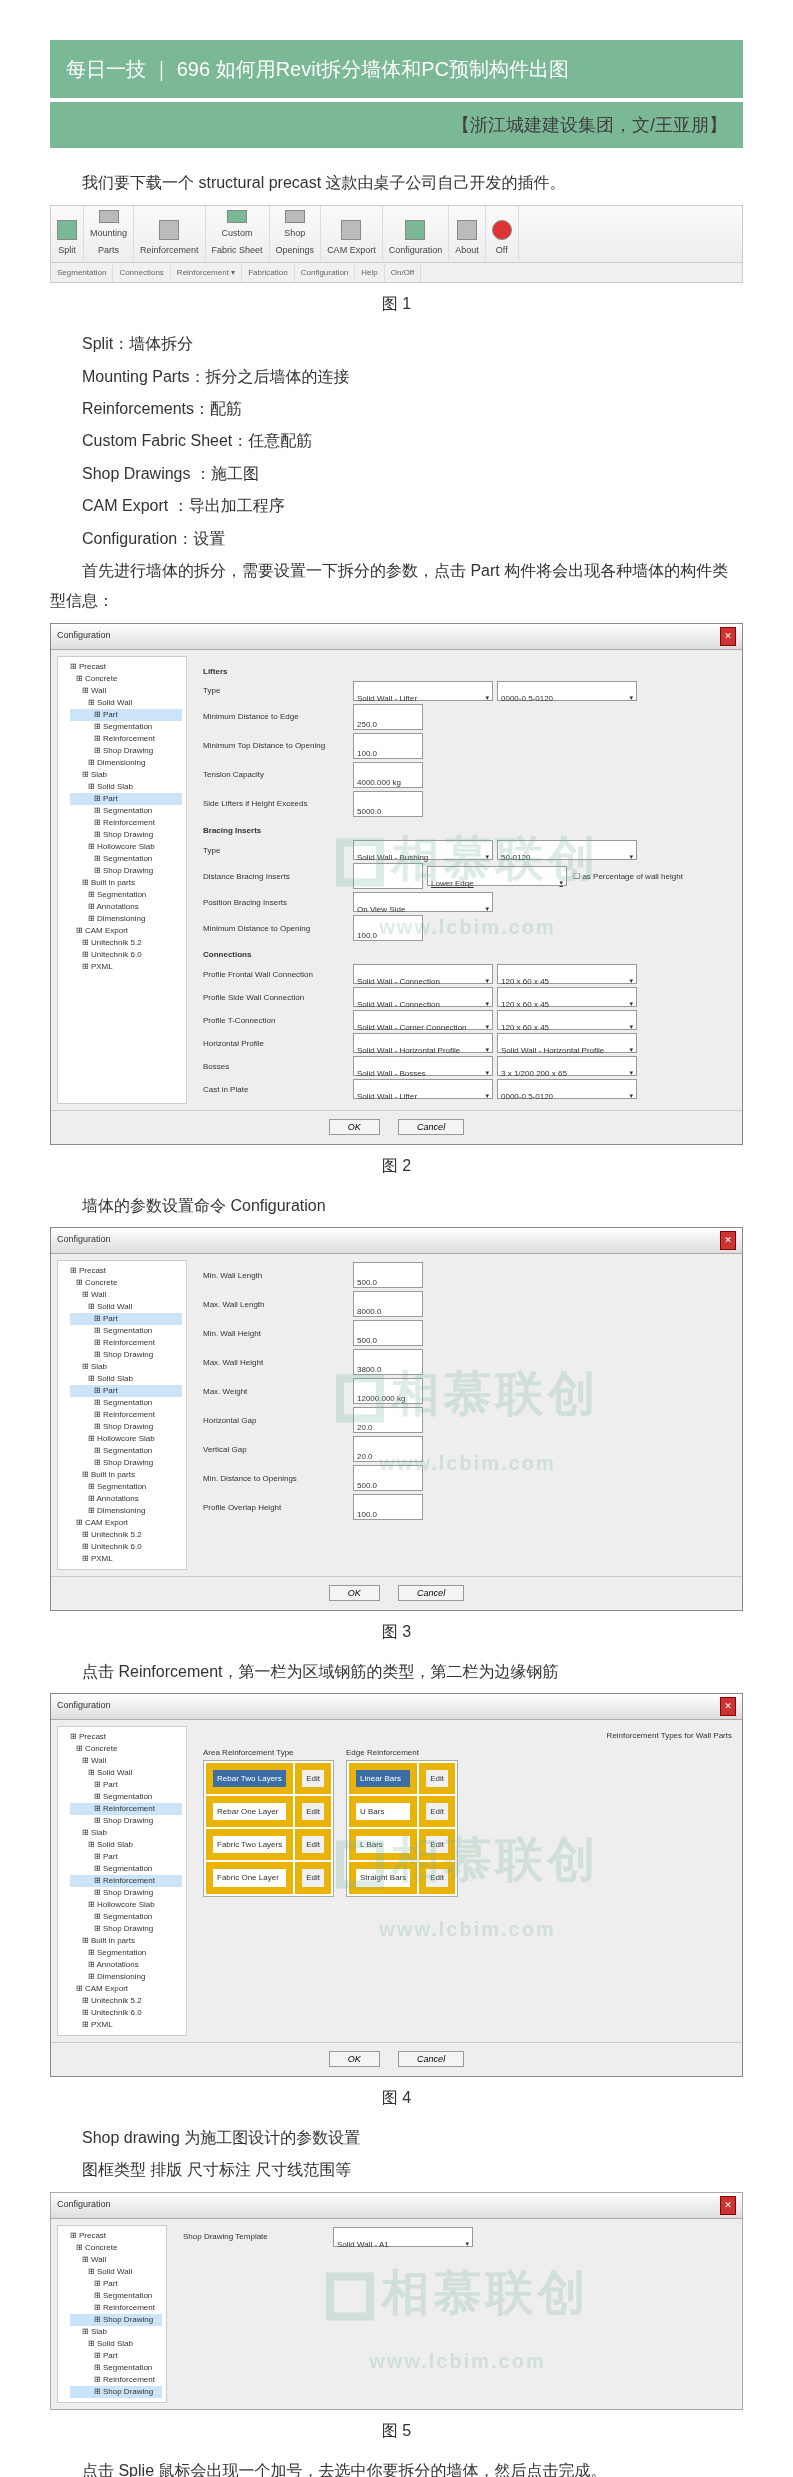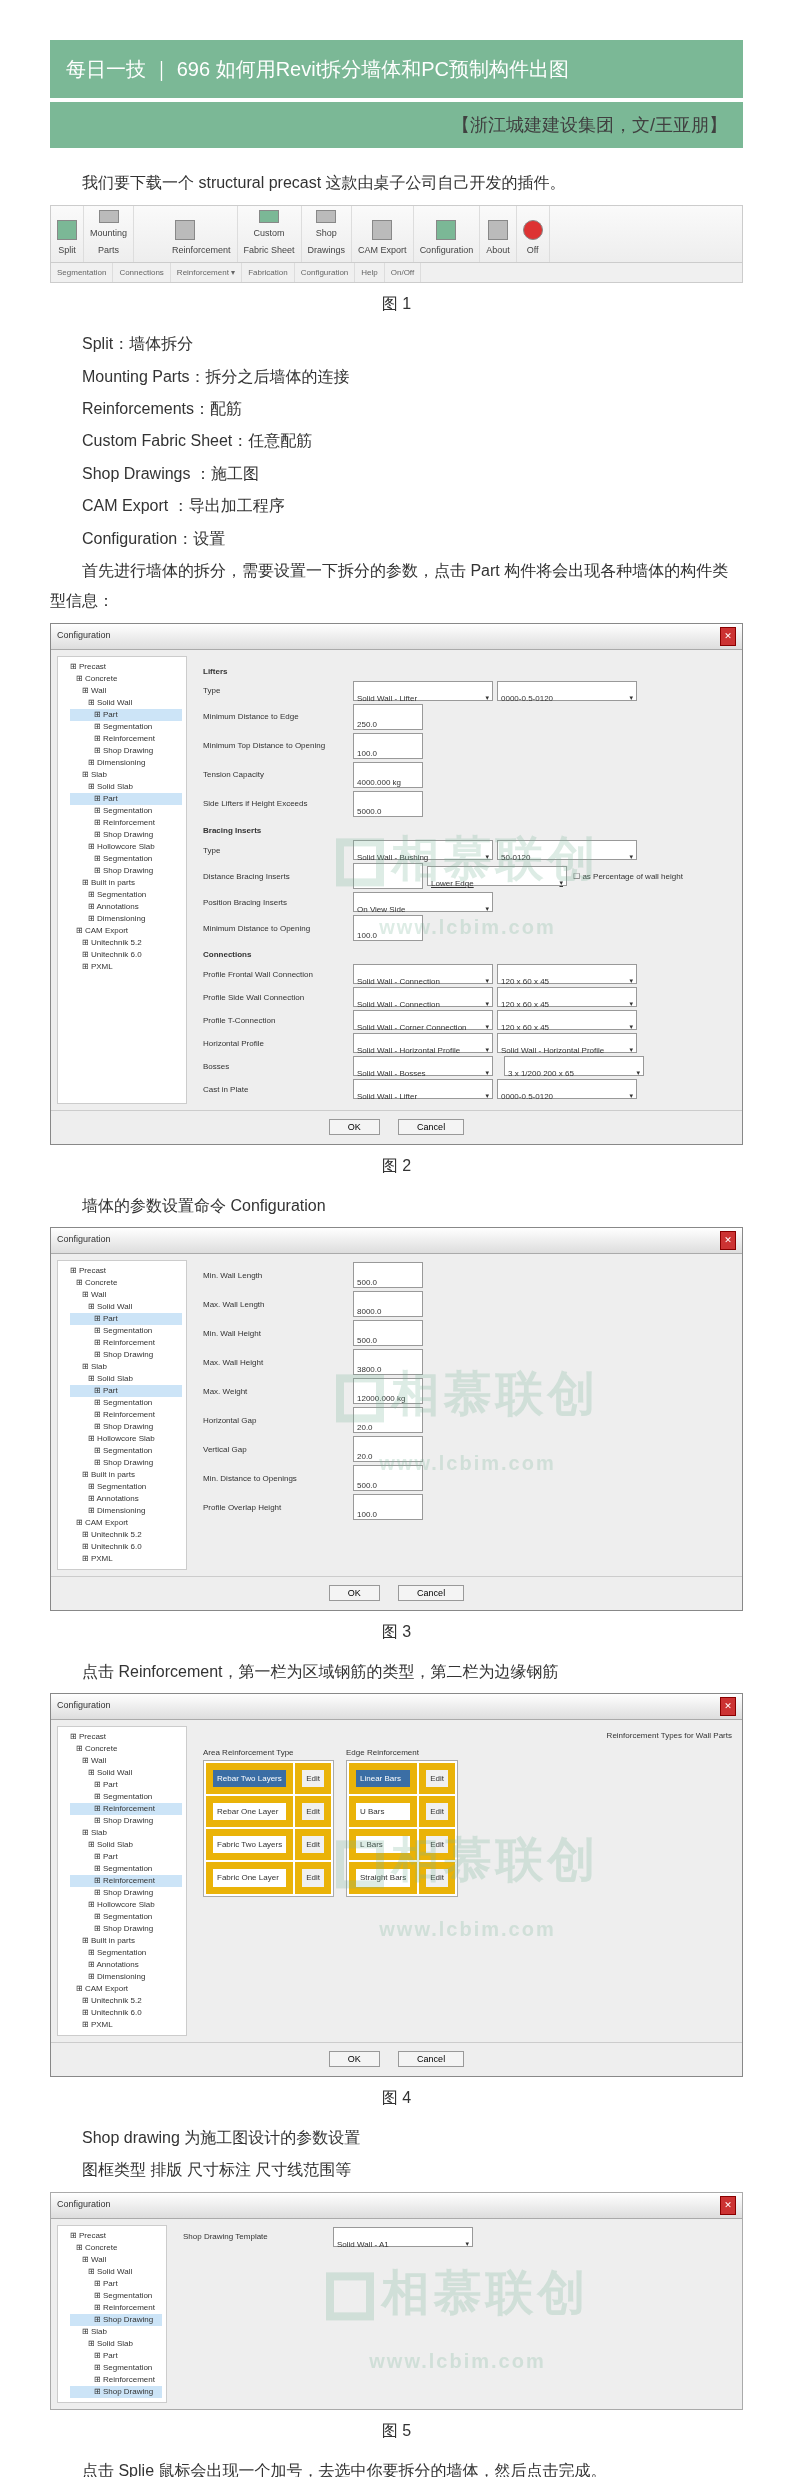--- a/index.html
+++ b/index.html
@@ -72,21 +72,21 @@
   .tree li{white-space:nowrap;}
   .tree .hl{background:#cce4f7;}
   .form-area{flex:1; padding:8px 10px; position:relative;}
   .form-row{display:flex; align-items:center; margin-bottom:3px;}
   .form-row label{width:150px;}
   .form-row .inp{background:#fff;border:1px solid #999;padding:12px 3px;height:13px;min-width:70px;display:inline-block;}
   .form-row .sel{background:#fff;border:1px solid #999;padding:9px 3px;height:13px;min-width:140px;display:inline-flex; justify-content:space-between;}
   .form-row .sel:after{content:"▾"; font-size:7px; margin-left:4px;}
   .sec-h{font-weight:bold; margin-top:6px; margin-bottom:2px;}
   .dlg-foot{text-align:center; padding:8px; border-top:1px solid #ccc; background:#eee;}
-  .dlg-foot button{font-size:9px; padding:2px 18px; margin:0 8px; background:#f4f4f4; border:1px solid #999;}
+  .dlg-foot button{font-size:9px; padding:2px 18px; margin:0 8px; background:#f4f4f4; border:1px solid #999;font-style:italic;}
 
   
   .wm {
     position:absolute;
     left:50%; top:50%;
     transform:translate(-50%,-50%);
     font-size:48px;
     letter-spacing:4px;
     color:rgba(120,180,150,0.25);
     font-weight:bold;
@@ -127,31 +127,31 @@
         <div class="rb-ic green"></div>
         <div style="white-space: pre; text-align: center;">Split</div>
       </div>
       <div class="rb-btn">
         <div class="rb-ic gray"></div>
         <div style="white-space: pre; text-align: center;">Mounting
 Parts</div>
       </div>
       <div class="rb-btn">
         <div class="rb-ic gray"></div>
-        <div style="white-space: pre; text-align: left; margin-left: 32px;">Reinforcement</div>
+        <div style="white-space: pre; text-align: left;">Reinforcement</div>
       </div>
       <div class="rb-btn">
         <div class="rb-ic green"></div>
         <div style="white-space: pre; text-align: center;">Custom
 Fabric Sheet</div>
       </div>
       <div class="rb-btn">
         <div class="rb-ic gray"></div>
         <div style="white-space: pre; text-align: center;">Shop
-Drawings</div>
+Openings</div>
       </div>
       <div class="rb-btn">
         <div class="rb-ic gray"></div>
         <div style="white-space: pre; text-align: center;">CAM Export</div>
       </div>
       <div class="rb-btn">
         <div class="rb-ic green"></div>
         <div style="white-space: pre; text-align: center;">Configuration</div>
       </div>
       <div class="rb-btn">
@@ -288,21 +288,21 @@
             <span class="sel" style="margin-left: 4px;">120 x 60 x 45</span>
           </div>
           <div class="form-row">
             <label>Horizontal Profile</label>
             <span class="sel">Solid Wall - Horizontal Profile</span>
             <span class="sel" style="margin-left: 4px;">Solid Wall - Horizontal Profile</span>
           </div>
           <div class="form-row">
             <label>Bosses</label>
             <span class="sel">Solid Wall - Bosses</span>
-            <span class="sel" style="margin-left: 11px;">3 x 1/200 200 x 65</span>
+            <span class="sel" style="margin-left: 4px;">3 x 1/200 200 x 65</span>
           </div>
           <div class="form-row">
             <label>Cast in Plate</label>
             <span class="sel">Solid Wall - Lifter</span>
             <span class="sel" style="margin-left: 4px;">0000-0.5-0120</span>
           </div>
         </div>
       <div class="wm"><span class="sq"></span><span>相慕联创</span><span class="url">www.lcbim.com</span></div>
     </div>
   </div>

